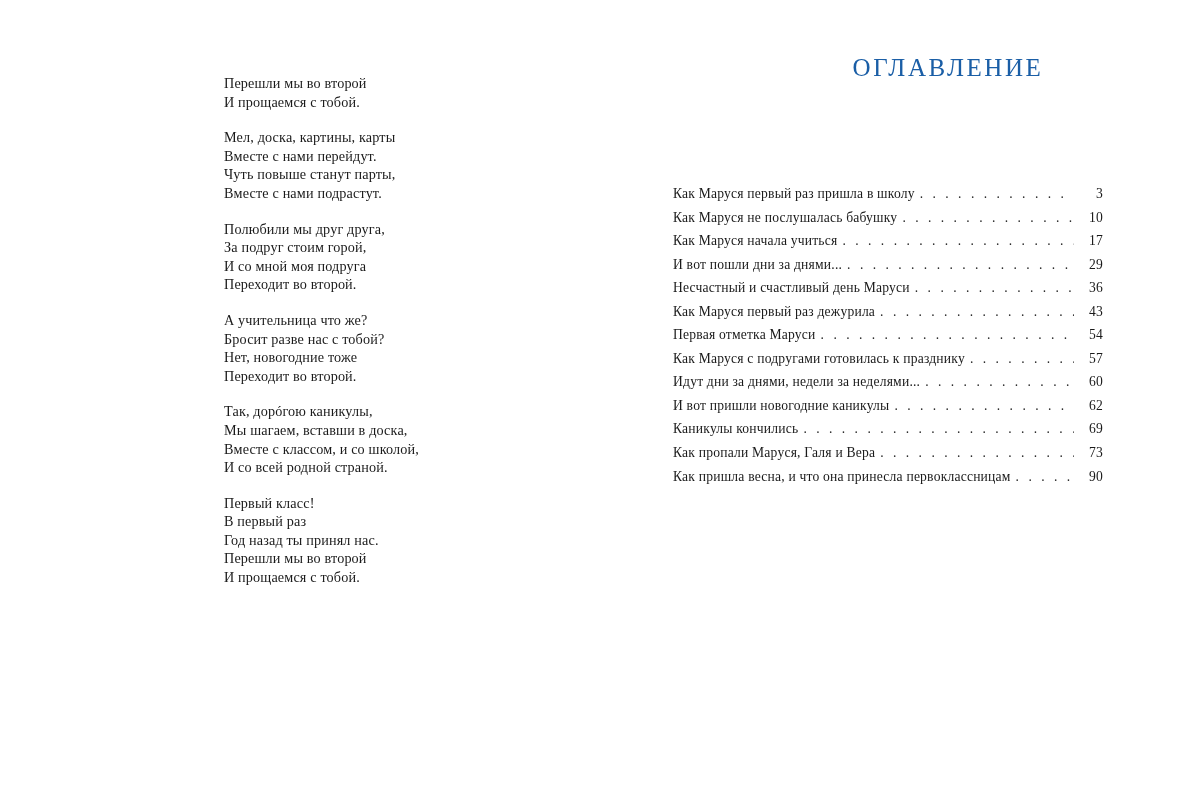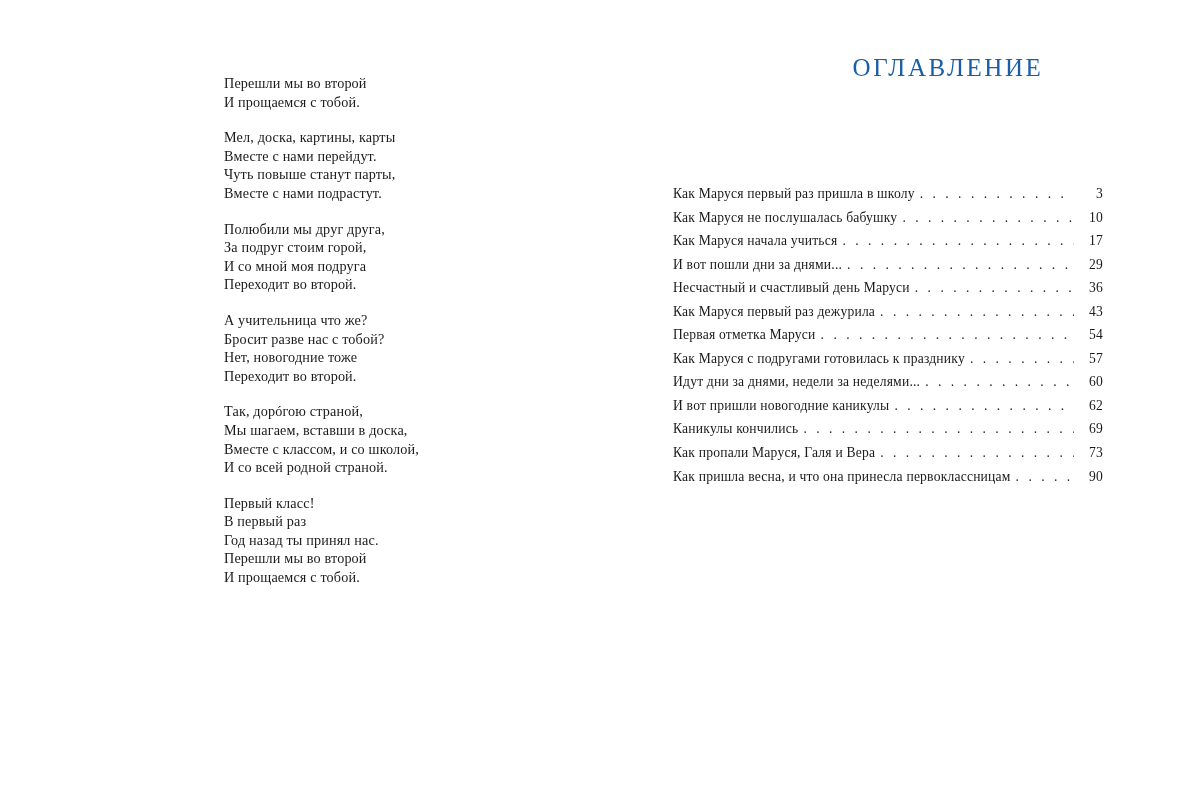--- a/index.html
+++ b/index.html
@@ -128,21 +128,21 @@
           <div class="verse-line">И со мной моя подруга</div>
           <div class="verse-line">Переходит во второй.</div>
         </div>
         <div class="stanza">
           <div class="verse-line">А учительница что же?</div>
           <div class="verse-line">Бросит разве нас с тобой?</div>
           <div class="verse-line">Нет, новогодние тоже</div>
           <div class="verse-line">Переходит во второй.</div>
         </div>
         <div class="stanza">
-          <div class="verse-line">Так, дорóгою страной,</div>
+          <div class="verse-line">Так, дорóгою каникулы,</div>
           <div class="verse-line">Мы шагаем, вставши в доска,</div>
           <div class="verse-line">Вместе с классом, и со школой,</div>
           <div class="verse-line">И со всей родной страной.</div>
         </div>
         <div class="stanza">
           <div class="verse-line">Первый класс!</div>
           <div class="verse-line">В первый раз</div>
           <div class="verse-line">Год назад ты принял нас.</div>
           <div class="verse-line">Перешли мы во второй</div>
           <div class="verse-line">И прощаемся с тобой.</div>

